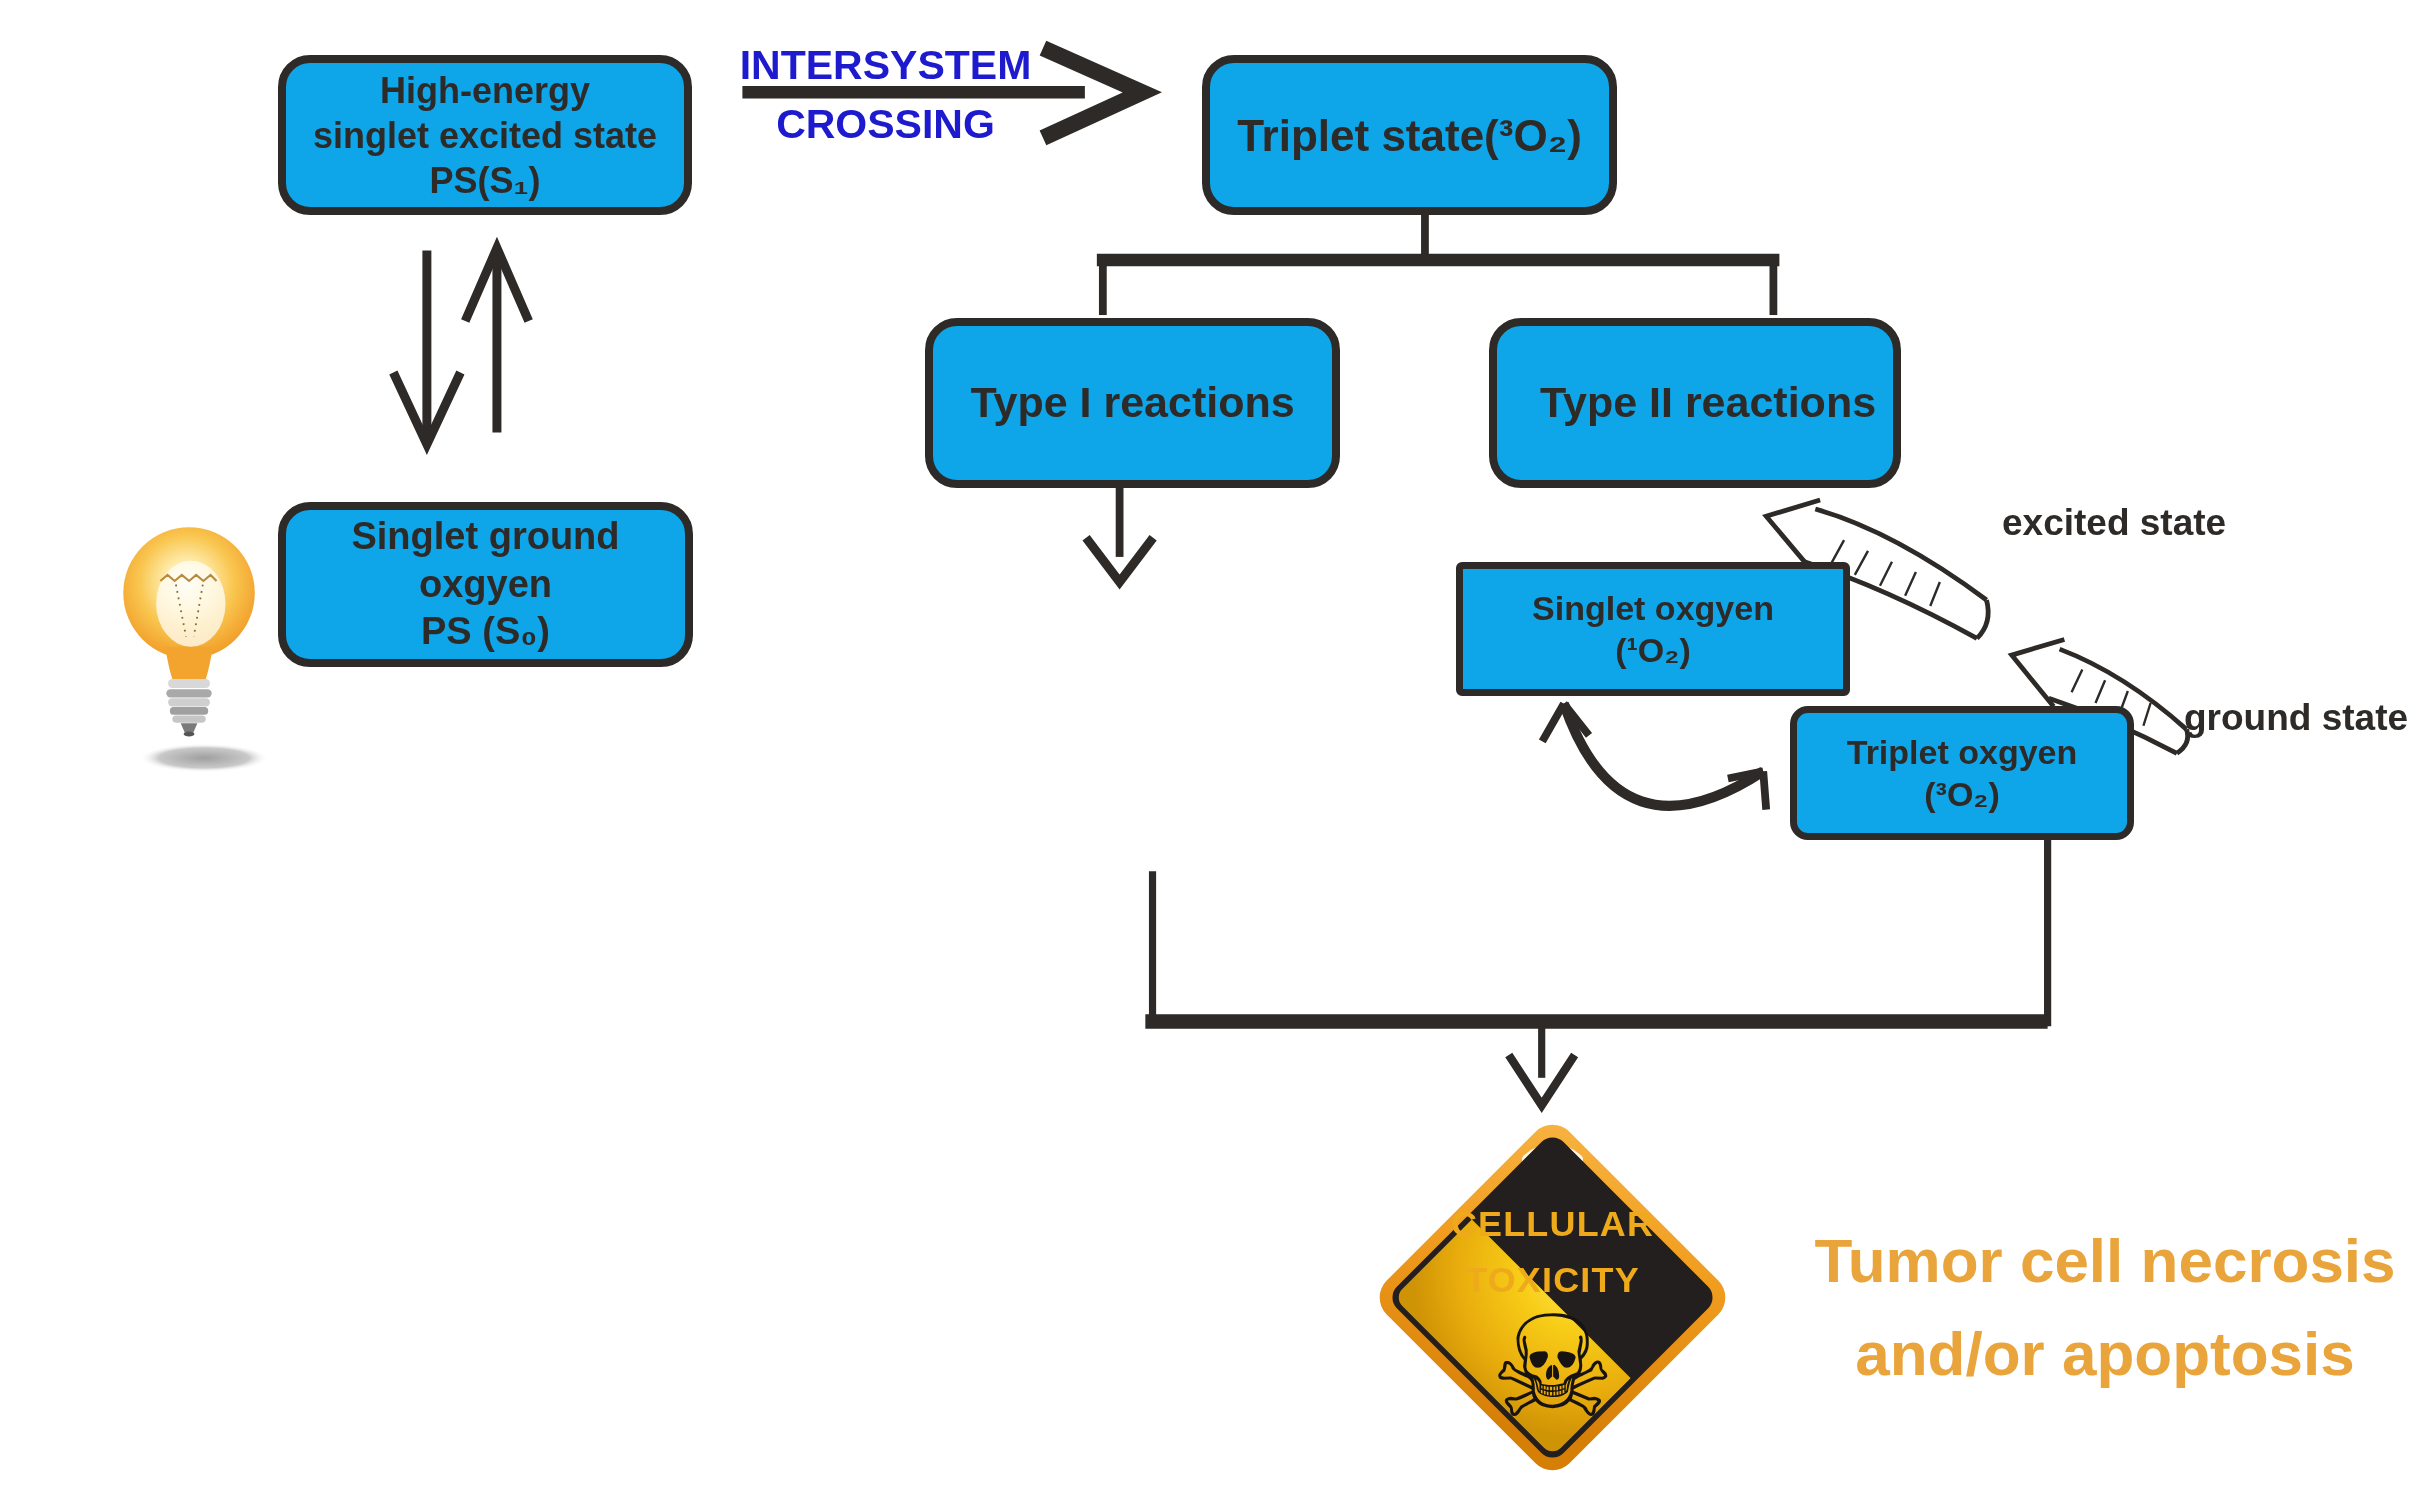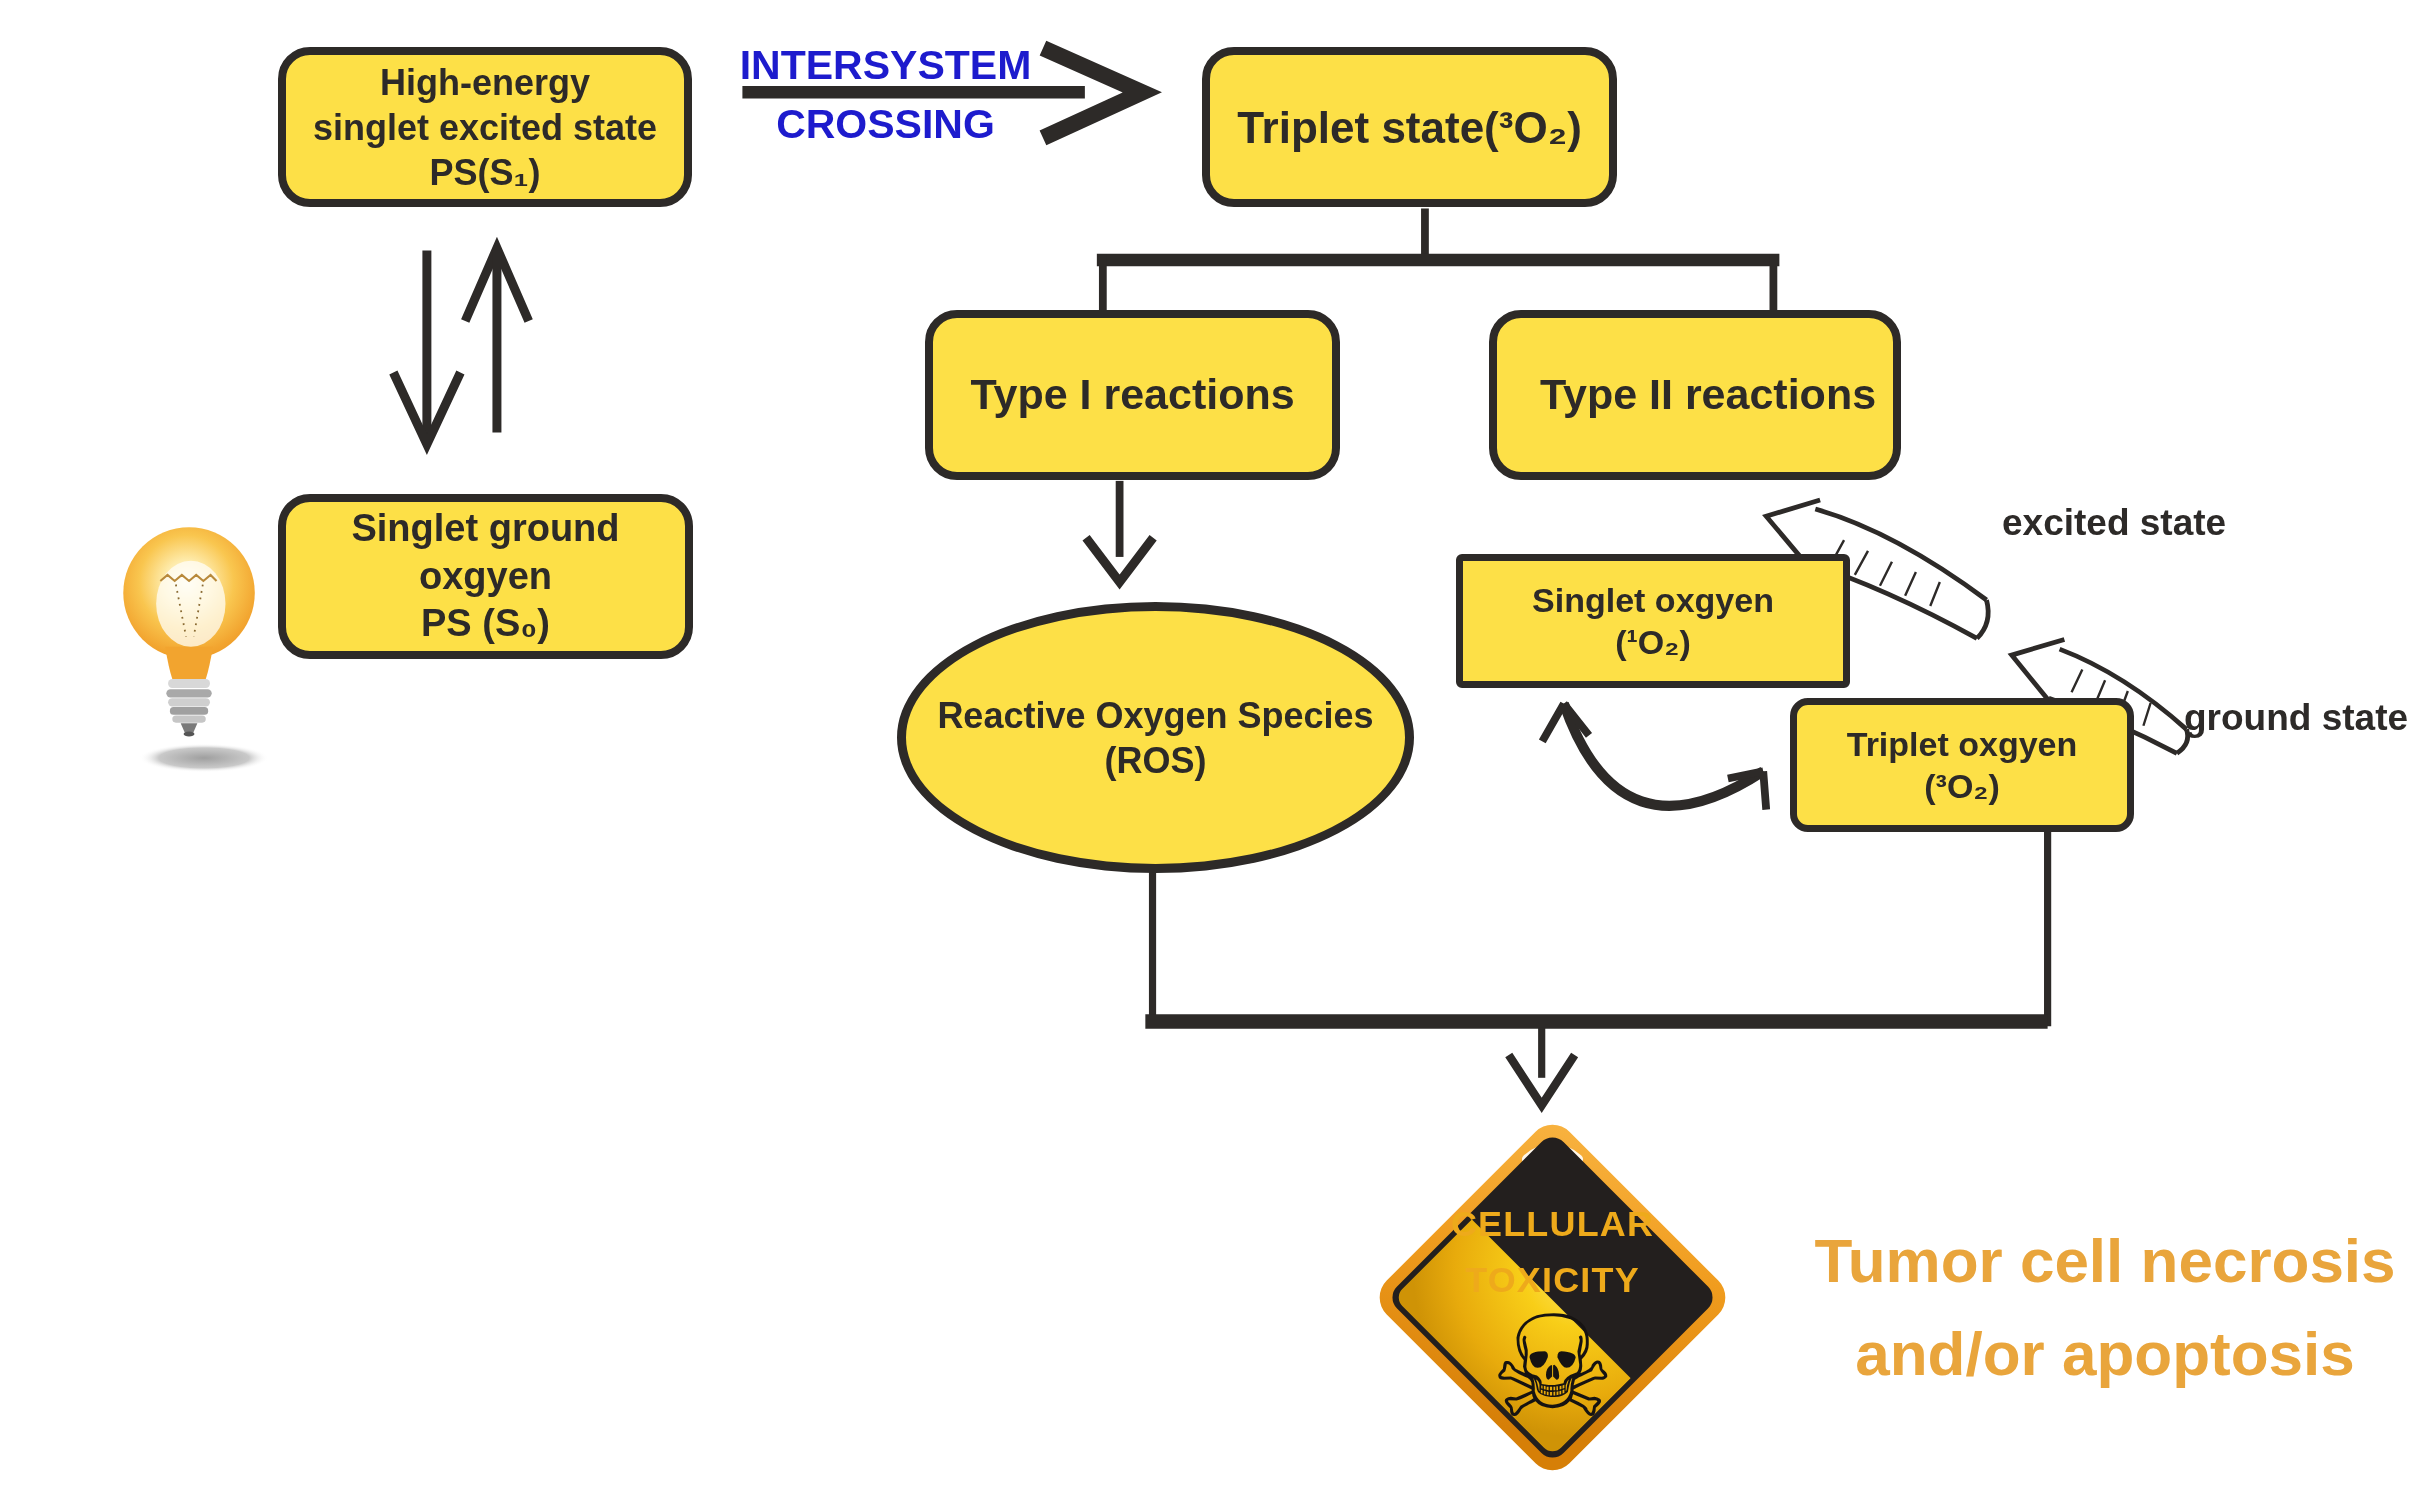--- a/index.html
+++ b/index.html
@@ -5,24 +5,24 @@
   :root{
     --line:#2d2a28; --blue:#1d1bcd; --orange-text:#e9a53c;
     --hazard-border:#f09c1e; --hazard-panel-black:#231f1e;
     --hazard-yellow:#f6c514; --hazard-yellow-dark:#cf9306; --hazard-label:#eeaa1b;
   }
   html,body{margin:0;padding:0;background:#ffffff;}
   body{font-family:"Liberation Sans","DejaVu Sans",sans-serif;}
   .canvas{position:relative;width:2426px;height:1509px;background:#ffffff;overflow:hidden;}
   .overlay{position:absolute;left:0;top:0;width:2426px;height:1509px;}
   .node{
-    position:absolute;box-sizing:border-box;background:#fde047;
+    position:absolute;box-sizing:border-box;background:#0ea5e9;
     border:8.4px solid var(--line);border-radius:32px;color:var(--line);
     font-weight:700;display:flex;align-items:center;justify-content:center;
-    text-align:center;white-space:pre-line;line-height:1.25;
+    text-align:center;white-space:pre-line;line-height:1.25;margin-top:8px;
   }
   .lbl{position:absolute;font-weight:700;color:var(--line);white-space:pre-line;}
   .lbl.blue{color:var(--blue);}
   .lbl.center{text-align:center;}
   .tumor{color:var(--orange-text);line-height:1.5;}
   svg .stroke{stroke:var(--line);fill:none;}
 </style>
 </head>
 <body>
 
@@ -96,22 +96,20 @@
 
   <div class="node" style="left:1202px;top:47px;width:415px;height:160px;font-size:44px;">Triplet state(³O₂)</div>
 
   <div class="node" style="left:925px;top:310px;width:415px;height:170px;font-size:43px;">Type I reactions</div>
 
   <div class="node" style="left:1489px;top:310px;width:412px;height:170px;font-size:43px;padding-left:26px;">Type II reactions</div>
 
   <div class="node" style="left:278px;top:494px;width:415px;height:165px;font-size:38px;">Singlet ground oxgyen
 PS (S₀)</div>
 
-  <div class="node" style="left:897px;top:602px;width:517px;height:271px;border-radius:50%;border-width:9px;font-size:36px;">Reactive Oxygen Species
-(ROS)</div>
 
   <div class="node" style="left:1456px;top:554px;width:394px;height:134px;border-width:7.8px;border-radius:6px;font-size:34px;">Singlet oxgyen
 (¹O₂)</div>
 
   <div class="node" style="left:1790px;top:698px;width:344px;height:134px;border-width:7.8px;border-radius:18px;font-size:34px;">Triplet oxgyen
 (³O₂)</div>
 
   <div class="lbl blue center" style="left:739px;top:42px;width:293px;font-size:41px;">INTERSYSTEM</div>
   <div class="lbl blue center" style="left:739px;top:101px;width:293px;font-size:41px;text-align:center;">CROSSING</div>
 

